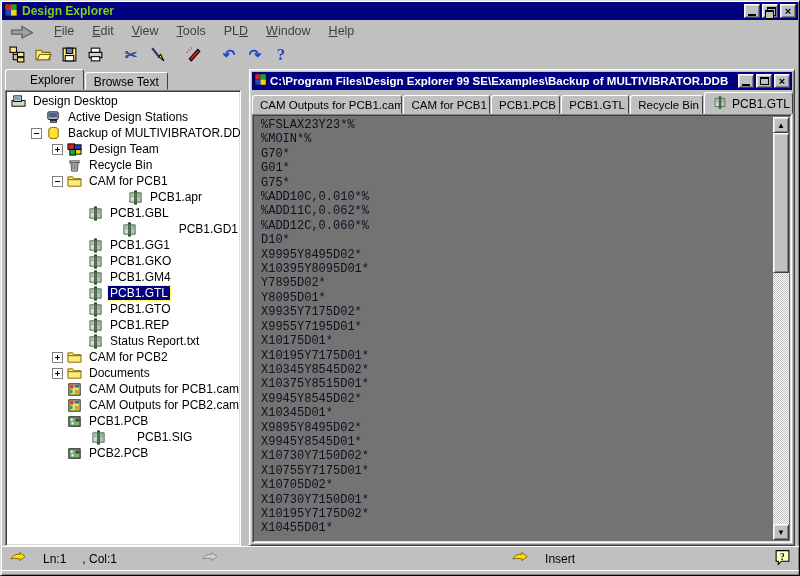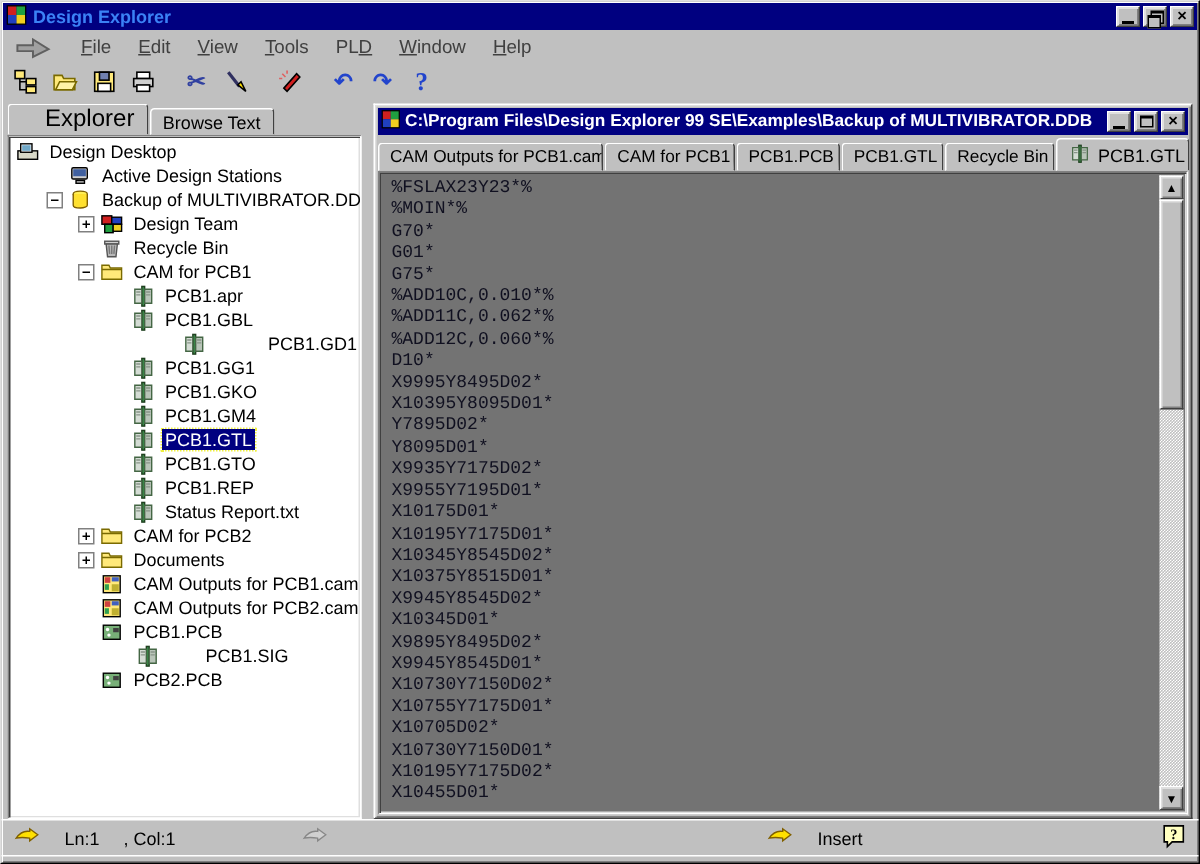--- a/index.html
+++ b/index.html
@@ -5,21 +5,21 @@
   * { margin:0; padding:0; box-sizing:border-box; }
   html,body { width:800px; height:576px; overflow:hidden; }
   body { font-family:"Liberation Sans", sans-serif; font-size:12px; background:#008080; }
 
   .win { width:800px; height:576px; background:#c0c0c0; border:1px solid; border-color:#dfdfdf #000 #000 #dfdfdf;
          box-shadow: inset 1px 1px 0 #fff, inset -1px -1px 0 #808080; display:flex; flex-direction:column; }
   .sunken { border:1px solid; border-color:#808080 #fff #fff #808080; box-shadow: inset 1px 1px 0 #404040, inset -1px -1px 0 #dfdfdf; }
 
   
   .titlebar { height:18px; background:#000080; display:flex; align-items:center; padding:0 2px; margin:1px; flex:0 0 auto; }
-  .titlebar .ttl { color:#3b82f6; font-weight:bold; font-size:12px; margin-left:4px; flex:1;
+  .titlebar .ttl { color:#84cc16; font-weight:bold; font-size:12px; margin-left:4px; flex:1;
                    white-space:nowrap; overflow:hidden; }
   .winbtns { display:flex; gap:2px; }
   .wbtn { width:16px; height:14px; background:#c0c0c0; border:1px solid; border-color:#fff #404040 #404040 #fff;
           box-shadow: inset 1px 1px 0 #dfdfdf, inset -1px -1px 0 #808080; position:relative; cursor:default;
           display:flex; align-items:center; justify-content:center; font-size:10px; font-weight:bold; }
   .g-min { width:8px; height:2px; background:#000; margin-top:7px; }
   .g-max { width:9px; height:8px; border:1px solid #000; border-top-width:2px; }
   .g-restore { position:relative; width:10px; height:9px; }
   .g-restore:before { content:""; position:absolute; left:2px; top:0; width:7px; height:6px; border:1px solid #000; border-top-width:2px; background:#c0c0c0; }
   .g-restore:after  { content:""; position:absolute; left:0; top:3px; width:7px; height:6px; border:1px solid #000; border-top-width:2px; background:#c0c0c0; }
@@ -40,21 +40,21 @@
 
   
   .content { flex:1 1 auto; display:flex; padding:2px 4px 0 4px; min-height:0; }
 
   
   .leftpanel { width:236px; display:flex; flex-direction:column; min-height:0; }
   .tabsrow { display:flex; align-items:flex-end; height:21px; flex:0 0 auto; }
   .tab { height:18px; padding:1px 8px 0 8px; background:#c0c0c0; font-size:12px;
          border:1px solid; border-color:#fff #404040 transparent #fff; border-radius:3px 3px 0 0; margin-right:1px;
          display:flex; align-items:center; cursor:default; white-space:nowrap; }
-  .tab.active { height:21px; font-size:16px; position:relative; z-index:2; border-bottom-color:#c0c0c0;padding-left:24px; }
+  .tab.active { height:21px; font-size:12px; position:relative; z-index:2; border-bottom-color:#c0c0c0;padding-left:24px; }
   .treebox { flex:1 1 auto; background:#fff; overflow:hidden; padding:2px 0 0 2px; min-height:0; }
   .tree-row { height:16px; display:flex; align-items:center; white-space:nowrap; cursor:default; }
   .expander { width:11px; height:11px; background:#fff; border:1px solid #808080; display:inline-flex; align-items:center; justify-content:center; margin-right:3px; flex:0 0 auto; position:relative; }
   .expander:before { content:""; position:absolute; left:2px; top:4px; width:5px; height:1px; background:#000; }
   .expander.plus:after { content:""; position:absolute; left:4px; top:2px; width:1px; height:5px; background:#000; }
   .exp-spacer { width:14px; flex:0 0 auto; }
   .ticon { width:17px; height:15px; margin-right:4px; flex:0 0 auto; }
   .ticon svg { width:17px; height:15px; }
   .tlabel { font-size:12px; color:#000; padding:0 2px; }
   .tlabel.sel { background:#000080; color:#fff; outline:1px dotted #f0f040; }
@@ -261,21 +261,21 @@
             <span class="tlabel">Recycle Bin</span>
           </div>
           <div class="tree-row" style="padding-left: 44px;">
             <span class="expander minus"></span>
             <span class="ticon"><svg viewBox="0 0 16 16" xmlns="http://www.w3.org/2000/svg">
                 <path d="M1 13 V3 h5 l1 2 h8 v8 z" fill="#ffe97a" stroke="#7a6a00"></path>
                 <path d="M1 6 h14" stroke="#7a6a00"></path>
               </svg></span>
             <span class="tlabel">CAM for PCB1</span>
           </div>
-          <div class="tree-row" style="padding-left: 65px;">
+          <div class="tree-row" style="padding-left: 65px; margin-left: 40px;">
             <span class="exp-spacer"></span>
             <span class="ticon"><svg viewBox="0 0 16 16" xmlns="http://www.w3.org/2000/svg">
                 <rect x="7" y="1" width="2" height="14" fill="#3a8a4a" stroke="#204020"></rect>
                 <path d="M2 3 h5 v10 h-5 z" fill="#d4dcd4" stroke="#446644"></path>
                 <path d="M9 3 h5 v10 h-5 z" fill="#b8c4b8" stroke="#446644"></path>
                 <path d="M3 5 h3 M3 7 h3 M10 5 h3 M10 7 h3" stroke="#889488"></path>
               </svg></span>
             <span class="tlabel">PCB1.apr</span>
           </div>
           <div class="tree-row" style="padding-left: 65px;">

